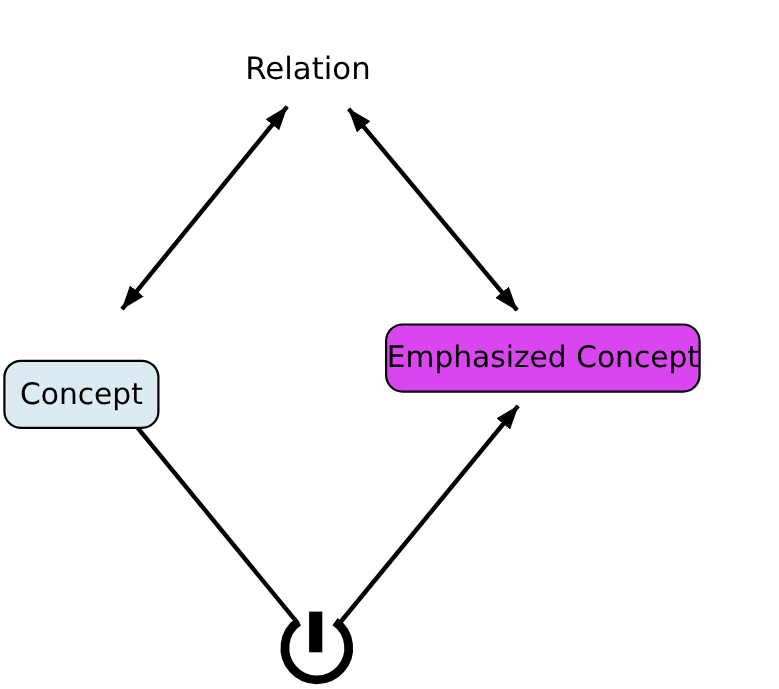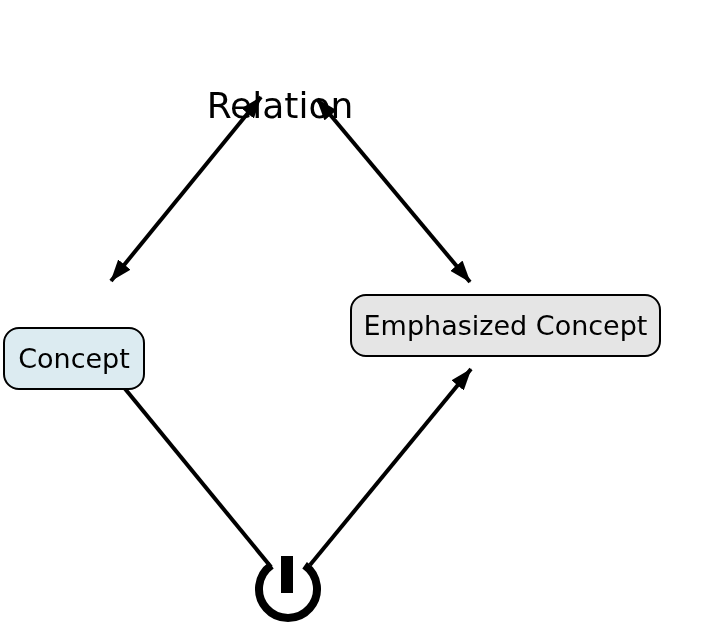--- a/index.html
+++ b/index.html
@@ -15,24 +15,23 @@
   .edges-layer {
     position: absolute;
     left: 0; top: 0;
     width: 708px; height: 626px;
   }
   .relation-label {
     position: absolute;
     left: 280px;
     top: 48px;
     transform: translateX(-50%);
-    font-size: 36px;
+    font-size: 28px;
     line-height: 1.1;
     white-space: nowrap;
-    margin-top: 38px;
   }
   .node {
     position: absolute;
     display: flex;
     align-items: center;
     justify-content: center;
     box-sizing: border-box;
     border: 2.5px solid #000000;
     border-radius: 16px;
     font-size: 27px;
@@ -42,23 +41,23 @@
     left: 3px;
     top: 295px;
     width: 142px;
     height: 63px;
     background: #dcebf1;
     margin-top: 32px;
   }
   .node-emphasized {
     left: 350px;
     top: 294px;
-    width: 311px;
+    width: 287px;
     height: 63px;
-    background: #e5e5e5;
+    background: #d946ef;
   }
 </style>
 </head>
 <body>
 
 <div class="canvas">
 
   <svg class="edges-layer" width="708" height="626" viewBox="0 0 708 626" xmlns="http://www.w3.org/2000/svg">
     <defs>
       <marker id="ah-end" viewBox="0 0 5.5 4" refX="5.3" refY="2" markerWidth="5.5" markerHeight="4" orient="auto">

